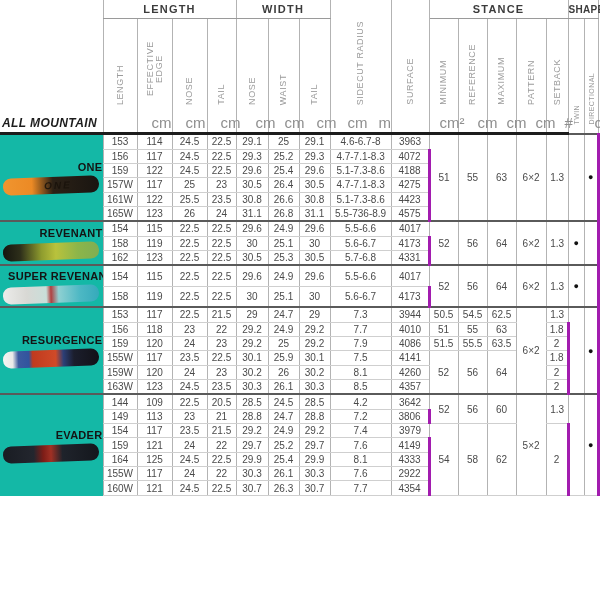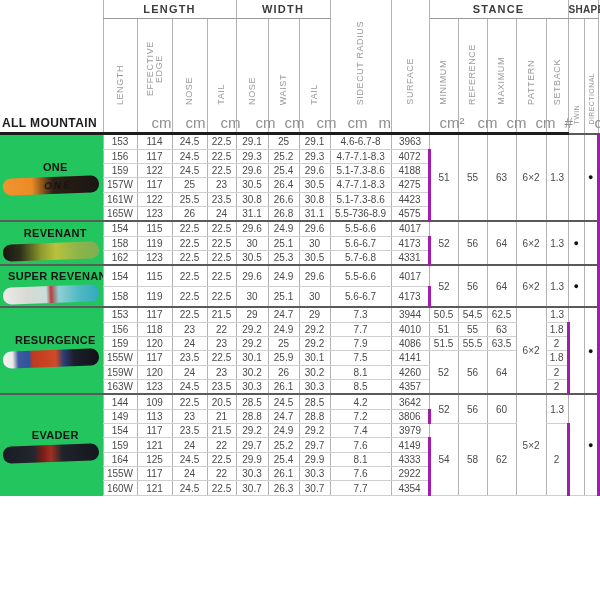--- a/index.html
+++ b/index.html
@@ -30,35 +30,35 @@
   .vlabel.tall{max-height:106px;}
   .vlabel.wrap{white-space:normal;max-height:72px;}
   .vlabel.tiny{font-size:7px;letter-spacing:.4px;max-height:106px;}
   .h-units th{height:19px;border-bottom:3px solid #1c1c1c;vertical-align:middle;}
   .unit{
     font-size:15px;color:#8f8f8f;text-align:center;
     border-left:1px solid #b3b3b3;border-right:1px solid #b3b3b3;padding-left:48px;
   }
   .cat{
     font-weight:700;font-size:12px;color:#1c1c1c;letter-spacing:.4px;
-    text-align:left;padding-left:2px;white-space:nowrap;
+    text-align:left;padding-left:2px;white-space:nowrap;font-style:italic;
   }
 
   
   tbody td{
     font-size:10px;color:#4a4a4a;text-align:center;vertical-align:middle;
     border-left:1px solid #b3b3b3;border-bottom:1px solid #cfcfcf;
     white-space:nowrap;overflow:hidden;
   }
   tbody td:last-child{border-right:3px solid #a21caf;}
   tr.gstart td{border-top:2px solid #5a5a5a;}
   td.dotcell{font-size:9px;color:#111;}
   td.model-cell{
-    border-left:none;border-bottom:none;text-align:center;vertical-align:middle;
-    background:#22c55e;
+    border-left:none;border-bottom:none;text-align:right;vertical-align:middle;
+    background:#14b8a6;
   }
   .model-name{
     font-weight:700;font-size:11px;color:#141414;letter-spacing:.3px;
     padding-left:8px;white-space:nowrap;
   }
   .board{
     position:relative;width:96px;height:17px;border-radius:8px;margin:4px auto 0 3px;
     transform:rotate(-2deg);display:flex;align-items:center;justify-content:center;
   }
   .board-text{

